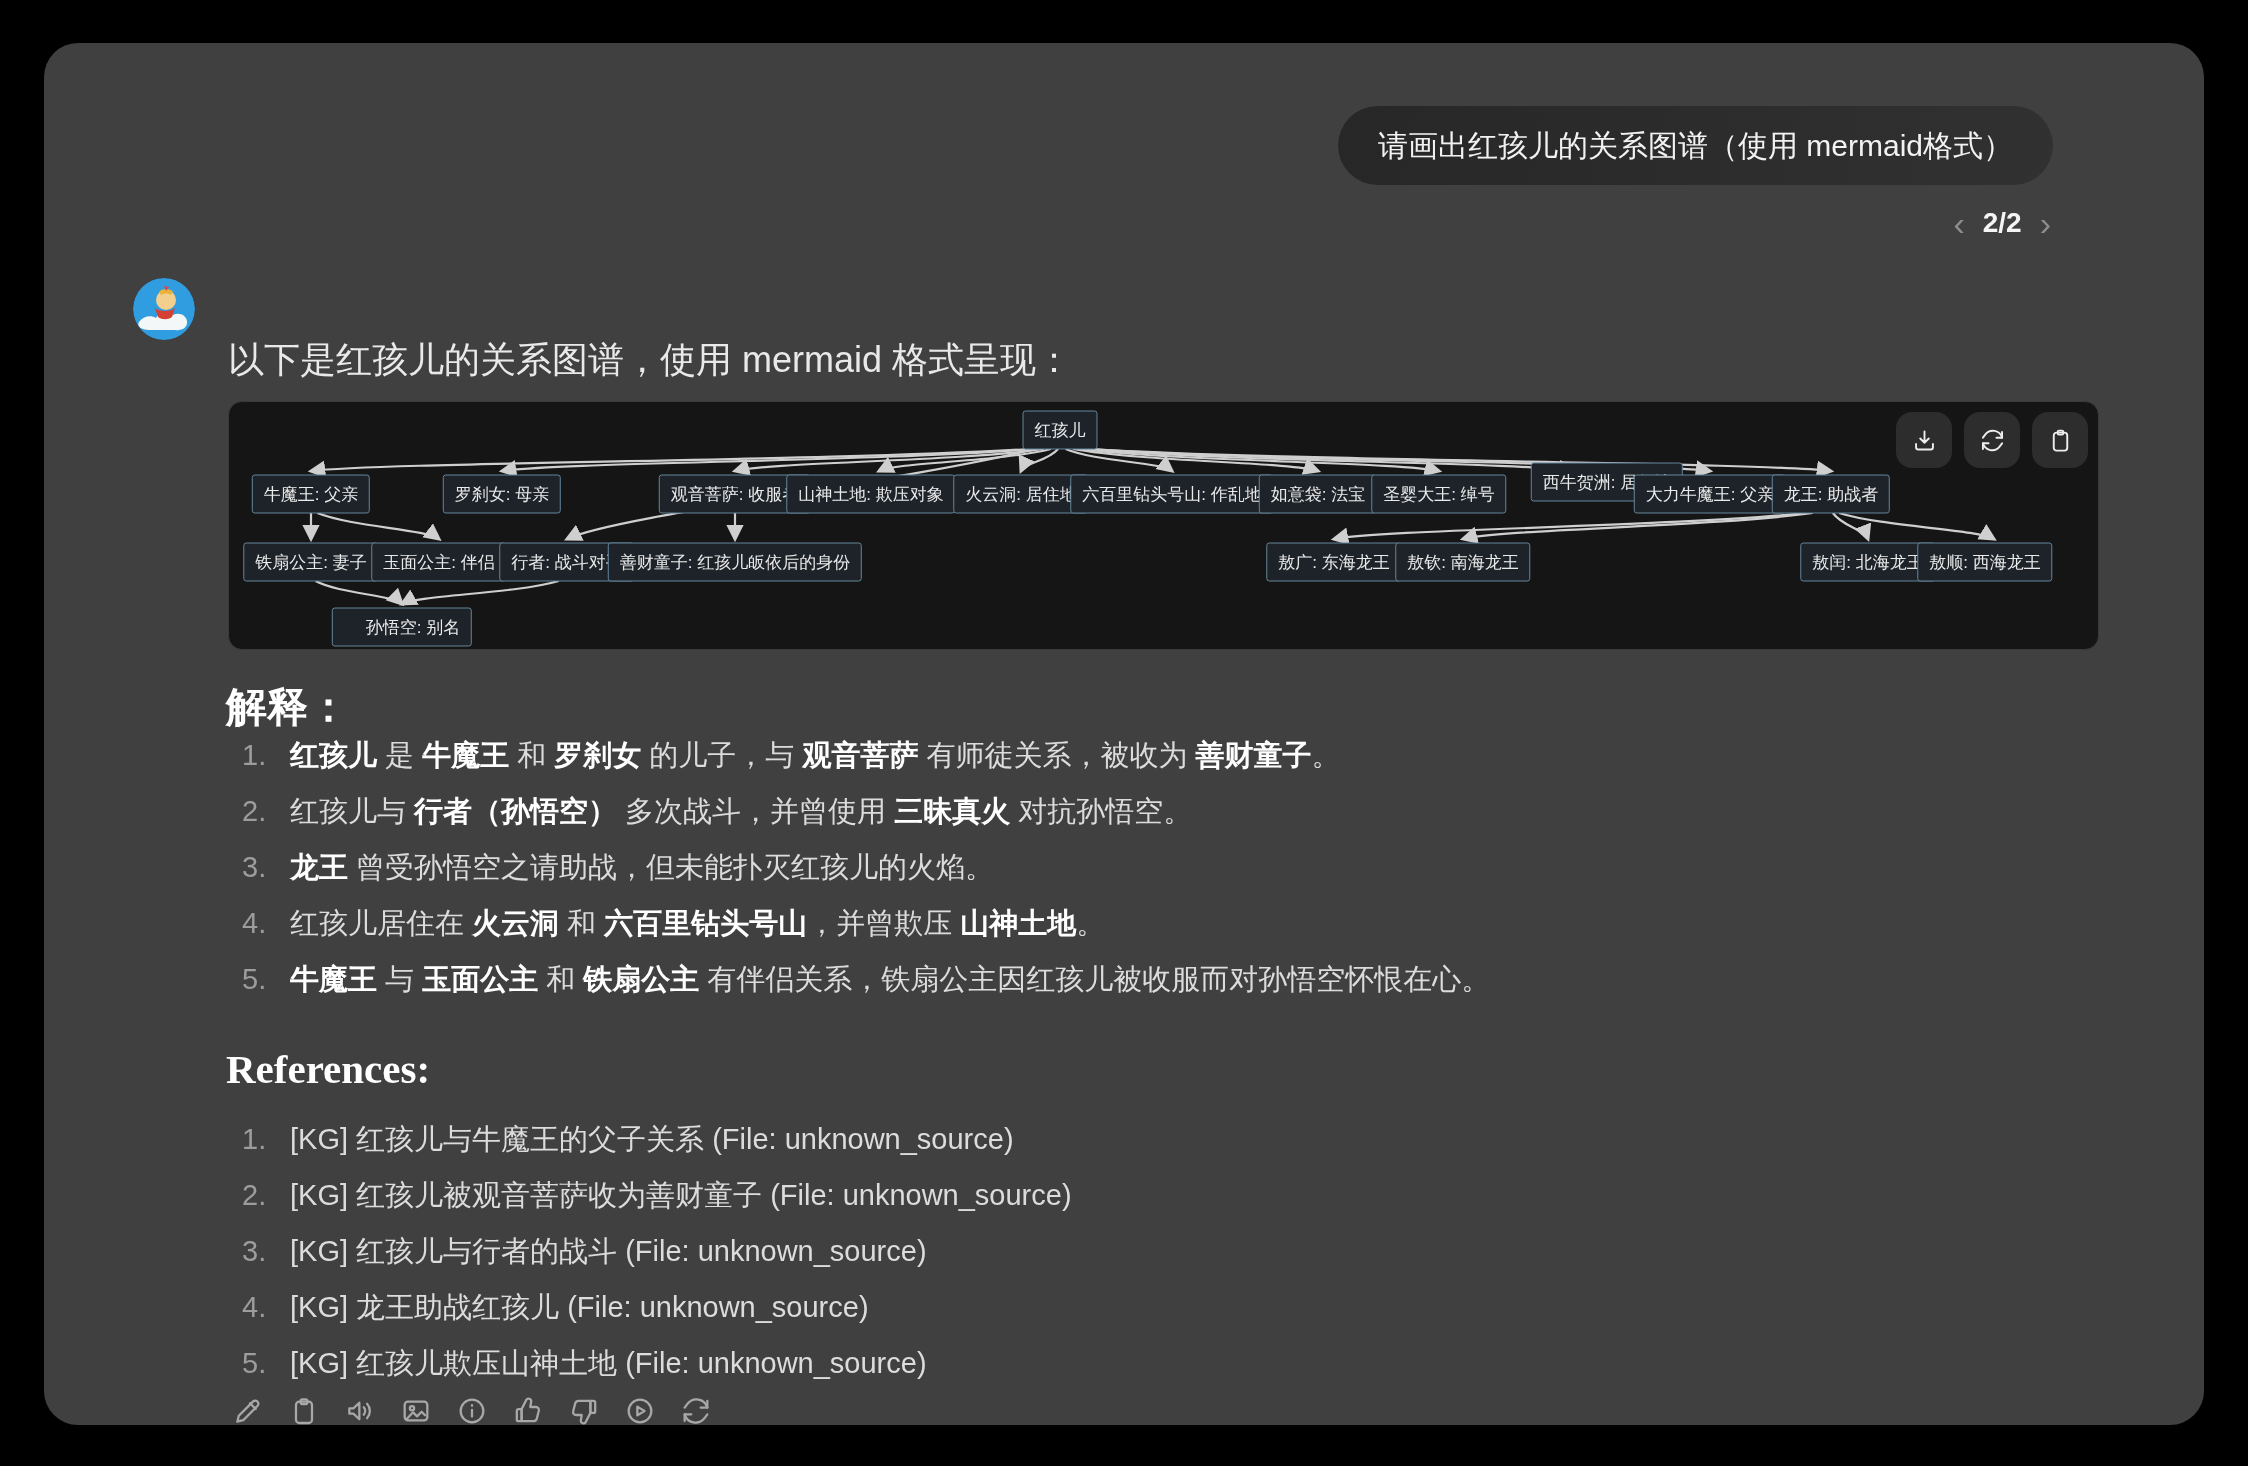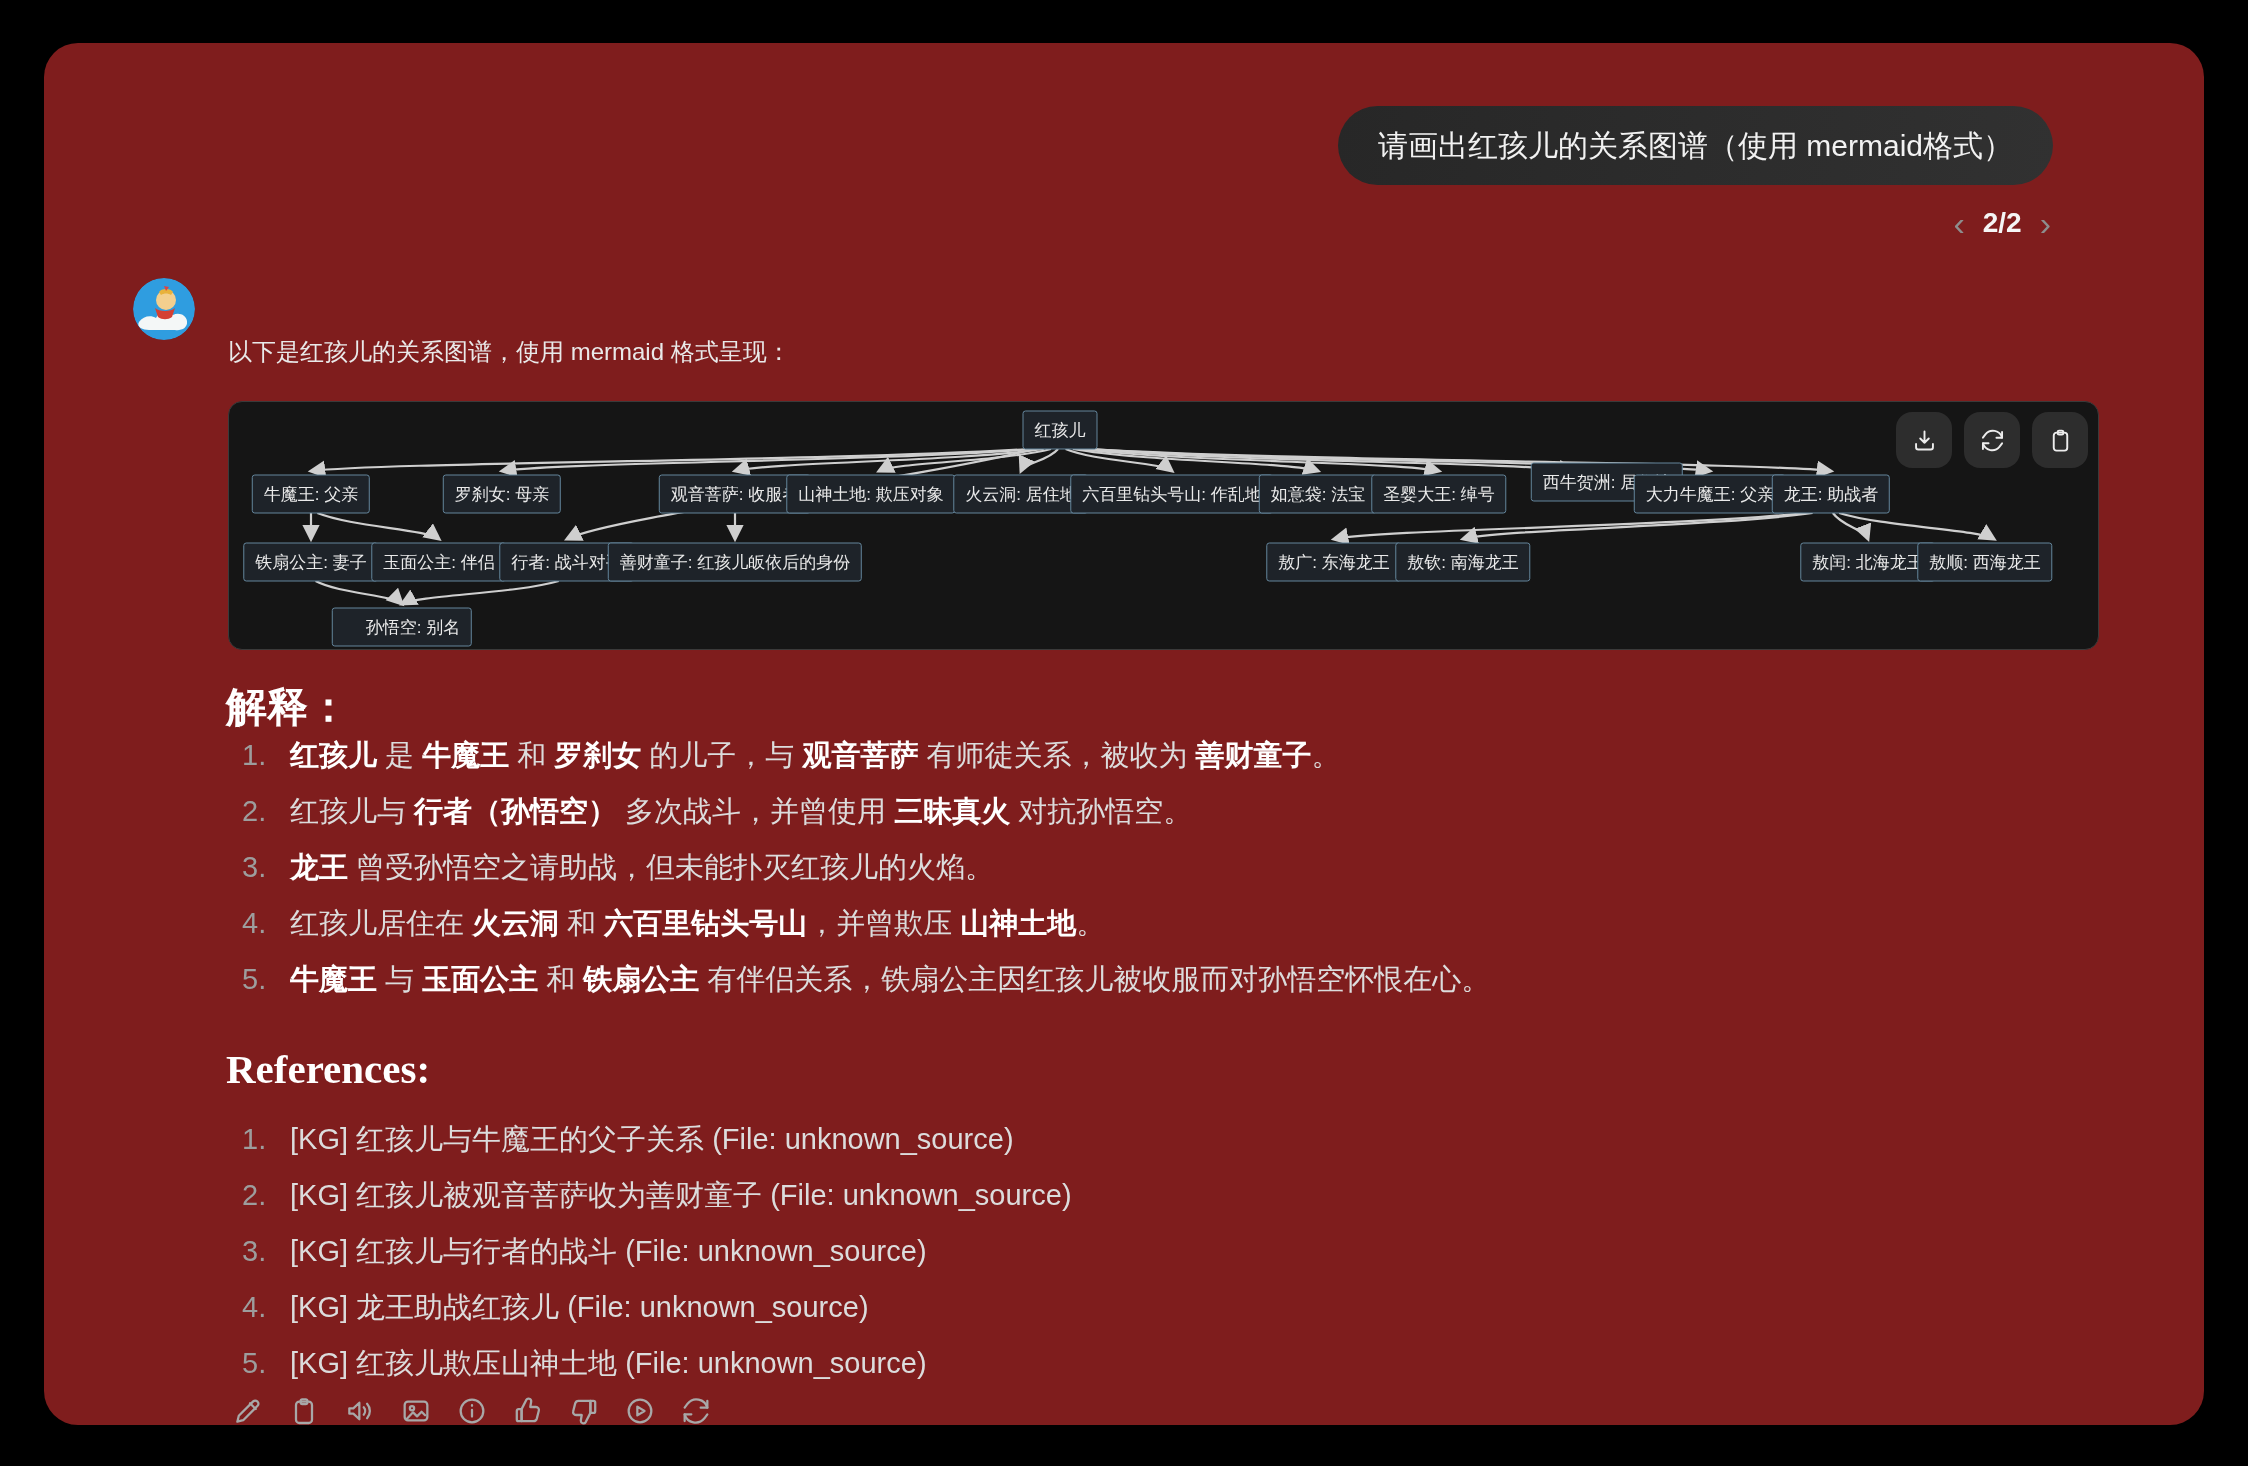--- a/index.html
+++ b/index.html
@@ -1,32 +1,32 @@
 <!DOCTYPE html>
 <html><head>
 <meta charset="utf-8">
 <style>
   html,body{margin:0;padding:0;background:#000;}
   body{width:2248px;height:1466px;position:relative;font-family:"Liberation Sans","DejaVu Sans",sans-serif;overflow:hidden;}
-  .panel{position:absolute;left:44px;top:43px;width:2160px;height:1382px;background:#7f1d1d;border-radius:34px;overflow:hidden;}
+  .panel{position:absolute;left:44px;top:43px;width:2160px;height:1382px;background:#404040;border-radius:34px;overflow:hidden;}
 
   
   .user-bubble{position:absolute;top:63px;right:151px;height:79px;line-height:79px;
     background:linear-gradient(100deg,#272727,#313131);border-radius:40px;padding:0 40px;
     color:#f2f2f2;font-size:30px;white-space:nowrap;}
   .pager{position:absolute;top:162px;right:151px;display:flex;align-items:center;gap:16px;color:#8d8d8d;}
   .pager .chev{font-size:34px;line-height:36px;cursor:default;background:none;border:none;color:#8d8d8d;padding:0 2px;}
   .pager .count{color:#f5f5f5;font-weight:bold;font-size:28px;}
 
   
   .avatar{position:absolute;left:89px;top:235px;width:62px;height:62px;border-radius:50%;overflow:hidden;}
   .msg-head{position:absolute;left:184px;top:243px;display:flex;align-items:baseline;gap:18px;}
   .msg-head .name{color:#f5f5f5;font-weight:bold;font-size:29px;}
   .msg-head .time{color:#9a9a9a;font-size:21px;}
-  .intro{position:absolute;left:184px;top:293px;color:#e9e9e9;font-size:24px;text-align:center;}
+  .intro{position:absolute;left:184px;top:293px;color:#e9e9e9;font-size:36px;text-align:center;}
 
   
   .diagram{position:absolute;left:184px;top:358px;width:1869px;height:247px;background:#151515;
     border:1px solid #3a3a3a;border-radius:14px;}
   .diagram-canvas{position:absolute;inset:0;}
   .diagram-canvas svg{position:absolute;inset:0;}
   .dnode{position:absolute;transform:translate(-50%,-50%);background:#1e2329;border:1.5px solid #64869c;
     border-radius:3px;color:#eaeaea;font-size:17px;line-height:17px;padding:10px 11px;white-space:nowrap;}
   .diagram-toolbar{position:absolute;top:10px;right:10px;display:flex;gap:12px;}
   .dbtn{width:56px;height:56px;border-radius:16px;background:#2d2d2d;border:none;display:flex;

